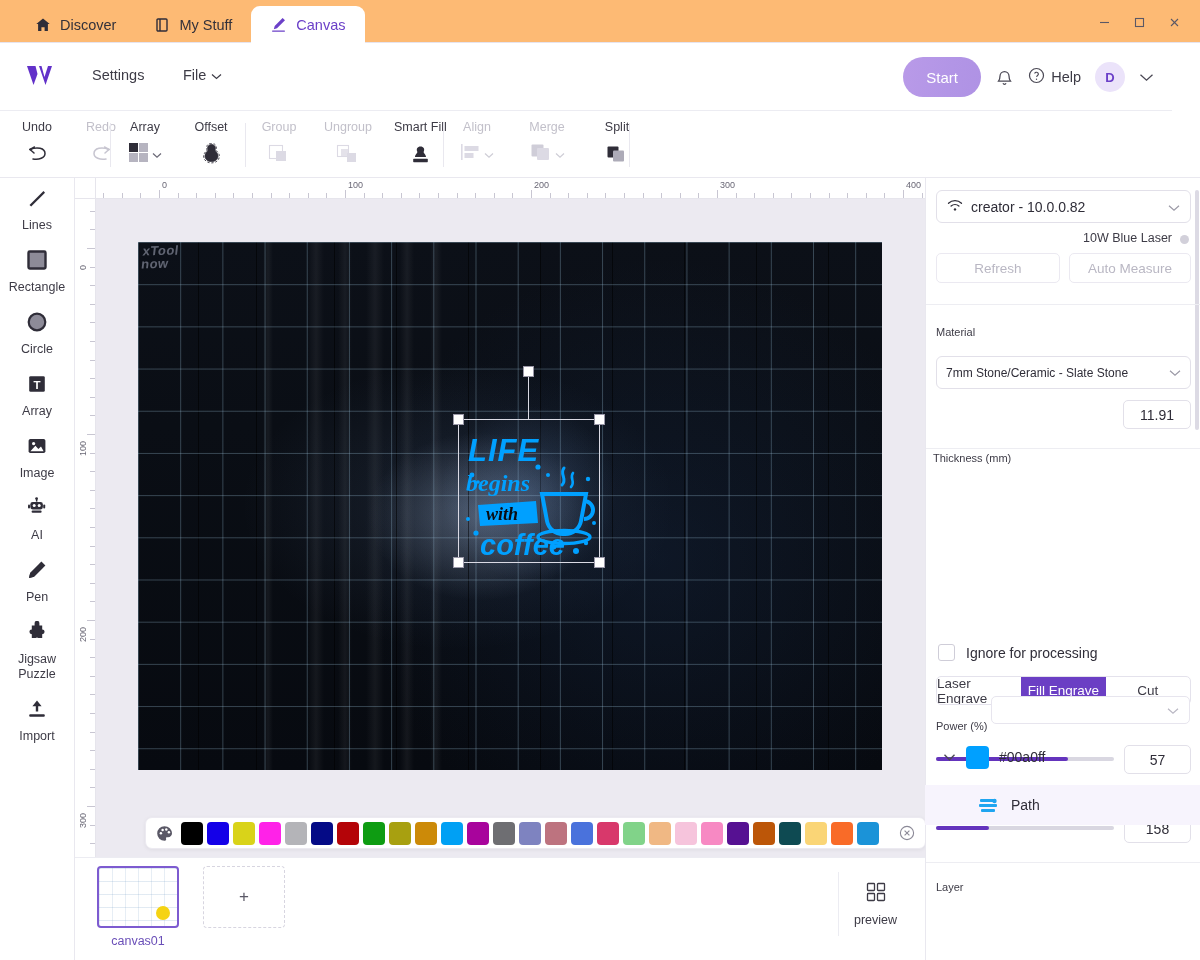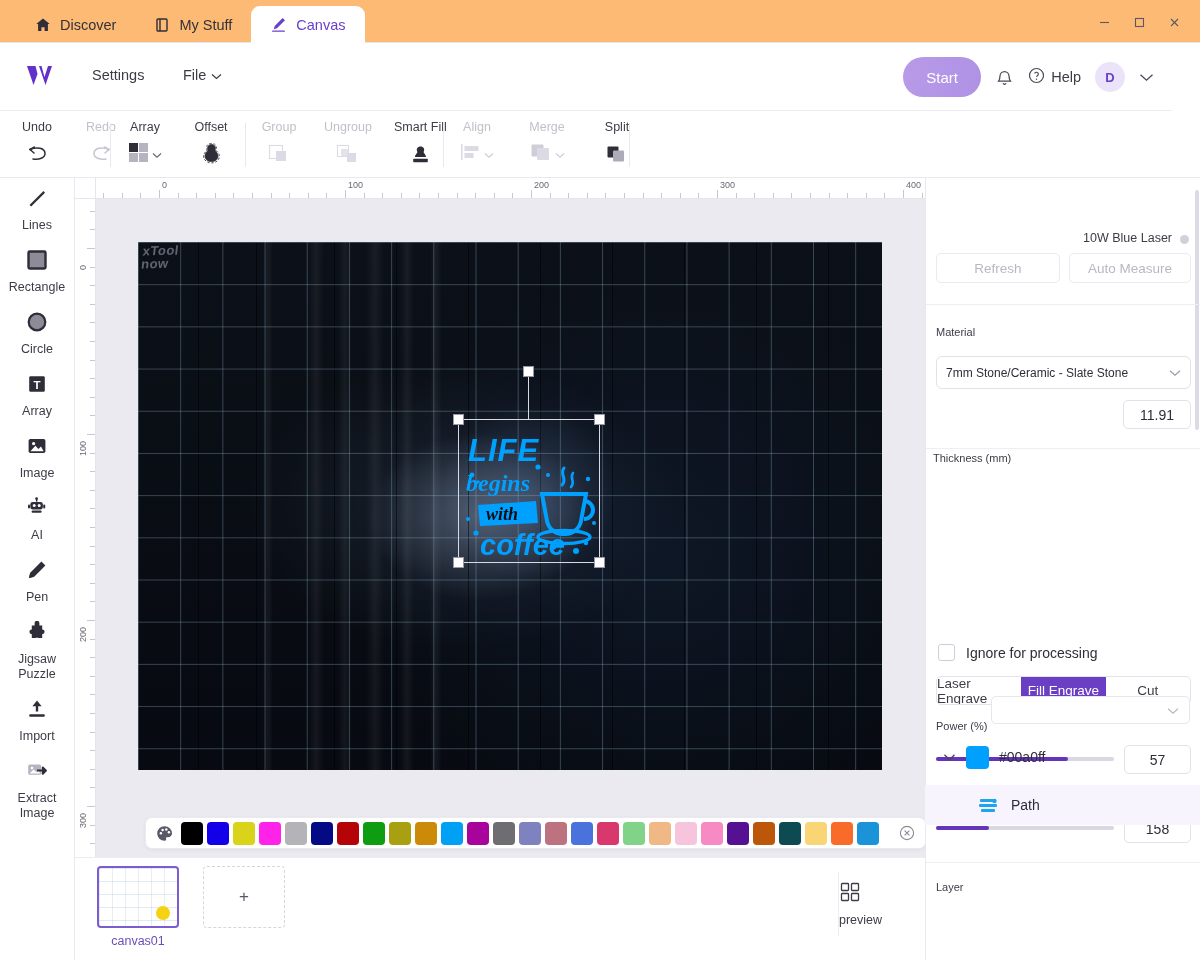--- a/index.html
+++ b/index.html
@@ -195,21 +195,21 @@
   }
   .thumb-dot { position:absolute; right:7px; bottom:6px; width:14px; height:14px; border-radius:50%; background:#f5d312; }
   .thumb-label { position:absolute; left:22px; top:76px; width:82px; text-align:center; font-size:12.5px; color:#6a4fb8; }
   .thumb-add {
     position:absolute; left:128px; top:8px; width:82px; height:62px;
     border:1px dashed #d7d5e0; border-radius:4px; background:#fff; cursor:pointer;
     display:flex; align-items:center; justify-content:center; font-size:17px; color:#5a5866;
   }
   .preview-btn {
     position:absolute; right:13px; top:14px; width:74px; height:64px;
-    display:flex; flex-direction:column; align-items:flex-start; justify-content:center; gap:6px;
+    display:flex; flex-direction:column; align-items:center; justify-content:center; gap:6px;
     cursor:pointer; border-left:1px solid #ececf2;
   }
   .preview-btn .plbl { font-size:12.5px; color:#3d3b46; }
 
   
   .rpanel {
     position:absolute; top:178px; left:925px; width:275px; height:782px;
     background:#fff; border-left:1px solid #e9e8ef;
   }
   .rp-scroll { position:absolute; right:1px; top:12px; width:4px; height:240px; background:#dcdae4; border-radius:2px; }
@@ -628,31 +628,20 @@
       <span class="lname">Jigsaw Puzzle</span>
     </div>
     <div class="ltool">
       <span>
         <svg width="22" height="22" viewBox="0 0 22 22" fill="#2f2d38">
           <path d="M11 2.6 L15.6 8.2 L12.2 8.2 L12.2 13.6 L9.8 13.6 L9.8 8.2 L6.4 8.2 Z"></path>
           <rect x="3.2" y="16.2" width="15.6" height="2.6" rx="1"></rect>
         </svg>
       </span>
       <span class="lname">Import</span>
-    </div>
-    <div class="ltool">
-      <span>
-        <svg width="22" height="22" viewBox="0 0 22 22">
-          <rect x="2.2" y="4.4" width="13" height="10.4" rx="1.6" fill="#b6b4c0"></rect>
-          <circle cx="6" cy="8" r="1.3" fill="#fff"></circle>
-          <path d="M3.6 13.6 L7.6 9.6 L10.4 12.2 L12.4 10.4 L14.2 13.6 Z" fill="#fff"></path>
-          <path d="M11 10.6 L19.8 10.6 M16.8 7.4 L20 10.6 L16.8 13.8 Z" fill="#2f2d38" stroke="#2f2d38" stroke-width="2" stroke-linejoin="round"></path>
-        </svg>
-      </span>
-      <span class="lname">Extract Image</span>
     </div>
   </div>
 
   <div class="canvas-wrap">
     <div class="ruler-corner"></div>
 
     <div class="ruler-h" id="rulerH">
         <div class="rtick" style="left: 7.2px; width: 1px; height: 5px; bottom: 0px;"></div>
         <div class="rtick" style="left: 25.8px; width: 1px; height: 5px; bottom: 0px;"></div>
         <div class="rtick" style="left: 44.4px; width: 1px; height: 5px; bottom: 0px;"></div>
@@ -885,20 +874,37 @@
             <rect x="12.5" y="12.5" width="7" height="7" rx="0.8"></rect>
         </svg>
       </span>
       <span class="plbl">preview</span>
     </div>
   </div>
 
   <div class="rpanel">
     <div class="rp-scroll"></div>
 
+    <div class="dev-sel">
+      <span class="dl">
+        <span>
+          <svg width="16" height="13" viewBox="0 0 16 13" fill="none" stroke="#2f2d38" stroke-width="1.3" stroke-linecap="round">
+            <path d="M1.5 4.2 A9.5 9.5 0 0 1 14.5 4.2"></path>
+              <path d="M4.1 7 A6 6 0 0 1 11.9 7"></path>
+            <circle cx="8" cy="10.4" r="1.2" fill="#2f2d38" stroke="none"></circle>
+          </svg>
+        </span>
+        <span>creator - 10.0.0.82</span>
+      </span>
+      <span>
+        <svg width="12" height="8" viewBox="0 0 12 8" fill="none" stroke="#9b99a6" stroke-width="1.2">
+            <path d="M1 1.8 6 6.2 11 1.8"></path>
+          </svg>
+      </span>
+    </div>
 
     <div class="laser-type">10W Blue Laser</div>
     <div class="laser-dot"></div>
 
     <div class="rbtn" style="left:10px; width:124px;">Refresh</div>
     <div class="rbtn" style="left:143px; width:122px;">Auto Measure</div>
 
     <div class="rdiv" style="top:126px;"></div>
 
     <div class="rlabel" style="left:10px; top:148px;">Material</div>

